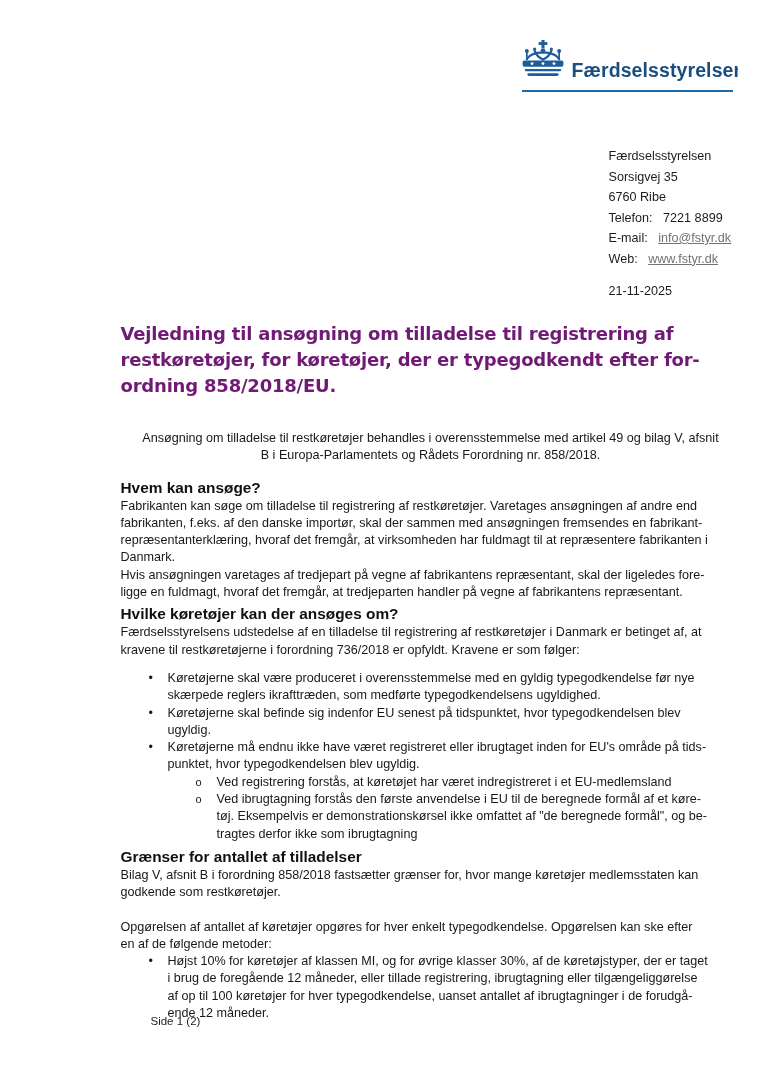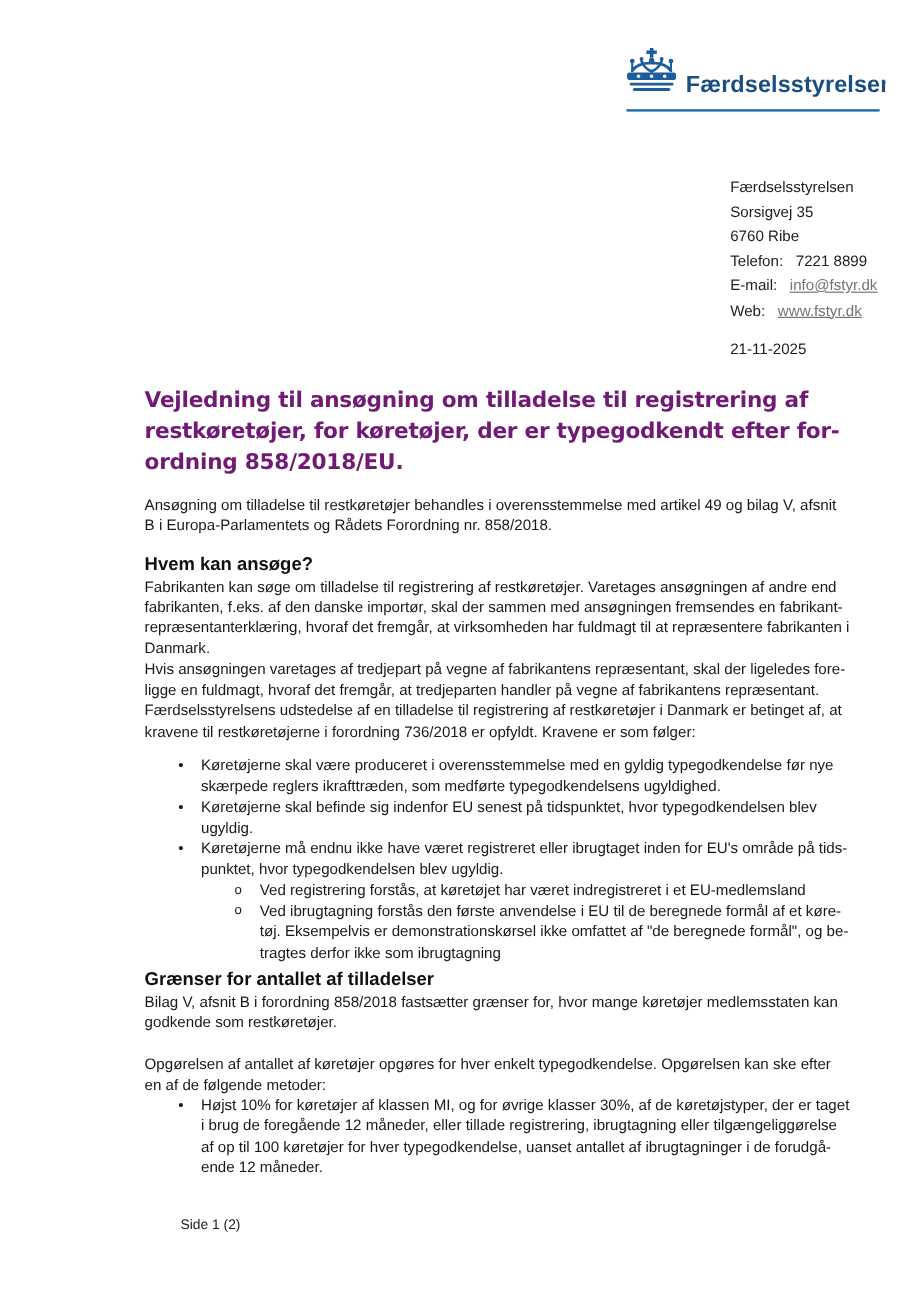--- a/index.html
+++ b/index.html
@@ -25,21 +25,21 @@
   .contact .date{margin-top:13px;}
 
   
   .content{position:absolute;left:90px;top:321px;width:620px;}
   .pre{white-space:pre-line;}
   h1.doc-title{
     margin:0;font-family:"DejaVu Sans",sans-serif;font-weight:bold;
     font-size:18px;line-height:26px;letter-spacing:-0.2px;color:#701a75;
   }
   .para{font-size:12.6px;line-height:17.3px;margin:0;}
-  .intro{margin-top:14px;}
+  .intro{margin-top:31px;text-align:center;}
   h2.sec{font-size:15.4px;line-height:19px;font-weight:bold;margin:10px 0 1px 0;color:#101010;}
   .mt-blank{margin-top:17px;}
 
   .bullets{margin-top:11px;}
   .bullet{display:flex;font-size:12.6px;line-height:17.3px;}
   .b-marker{flex:none;width:19px;margin-left:28px;}
   .bullet.sub .b-marker{width:21px;margin-left:75px;font-size:11px;}
   .b-text{flex:1;}
 
   
@@ -119,20 +119,21 @@
 B i Europa-Parlamentets og Rådets Forordning nr. 858/2018.</p>
 
     <h2 class="sec" style="margin-top:13px;">Hvem kan ansøge?</h2>
     <p class="para pre">Fabrikanten kan søge om tilladelse til registrering af restkøretøjer. Varetages ansøgningen af andre end
 fabrikanten, f.eks. af den danske importør, skal der sammen med ansøgningen fremsendes en fabrikant-
 repræsentanterklæring, hvoraf det fremgår, at virksomheden har fuldmagt til at repræsentere fabrikanten i
 Danmark.
 Hvis ansøgningen varetages af tredjepart på vegne af fabrikantens repræsentant, skal der ligeledes fore-
 ligge en fuldmagt, hvoraf det fremgår, at tredjeparten handler på vegne af fabrikantens repræsentant.</p>
 
+    <h2 class="sec" style="margin-top:3px;">Hvilke køretøjer kan der ansøges om?</h2>
     <p class="para pre">Færdselsstyrelsens udstedelse af en tilladelse til registrering af restkøretøjer i Danmark er betinget af, at
 kravene til restkøretøjerne i forordning 736/2018 er opfyldt. Kravene er som følger:</p>
 
     <div class="bullets">
       <div class="bullet">
         <span class="b-marker">•</span>
         <span class="b-text pre">Køretøjerne skal være produceret i overensstemmelse med en gyldig typegodkendelse før nye
 skærpede reglers ikrafttræden, som medførte typegodkendelsens ugyldighed.</span>
       </div>
       <div class="bullet">

